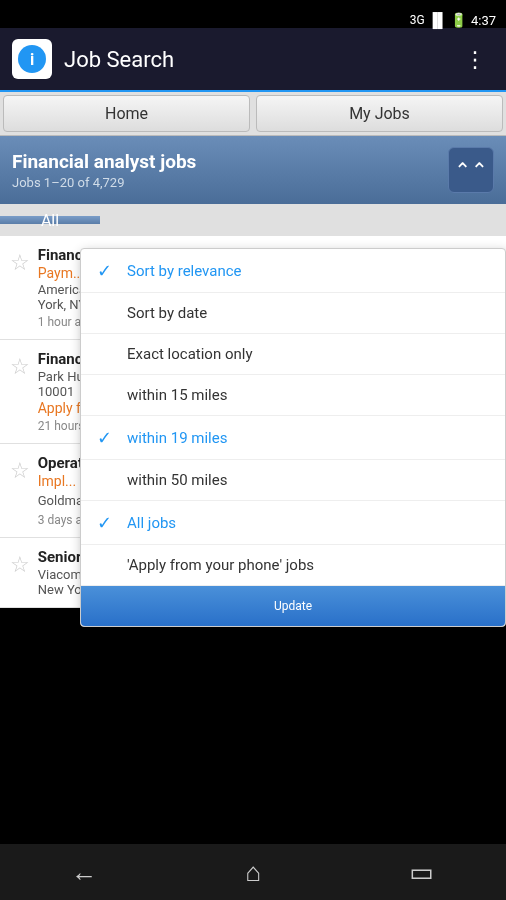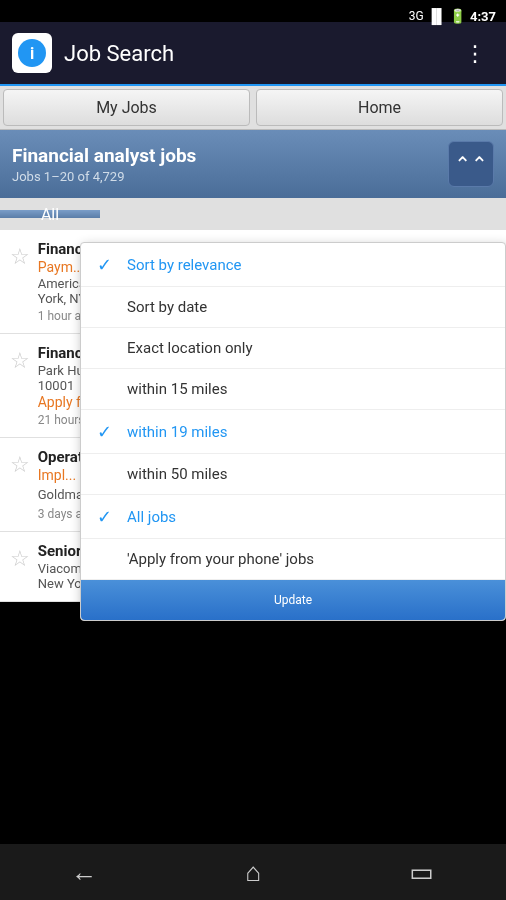--- a/index.html
+++ b/index.html
@@ -8,31 +8,31 @@
       height: 900px;
       background: #000;
       font-family: 'Roboto', Arial, sans-serif;
       overflow: hidden;
       position: relative;
     }
 
     
     .status-bar {
       background: #000;
-      height: 22px;
-      display: flex;
-      align-items: flex-start;
+      height: 28px;
+      display: flex;
+      align-items: flex-end;
       justify-content: flex-end;
-      padding: 8px 10px;
+      padding: 0 10px;
       gap: 4px;
     }
     .status-bar-text {
       color: #fff;
       font-size: 13px;
-      font-weight: bold;
+      font-weight: normal;
     }
     .status-icons {
       display: flex;
       align-items: center;
       gap: 3px;
     }
 
     
     .app-header {
       background: #1a1a2e;
@@ -316,24 +316,24 @@
     <div class="app-logo-inner">
       <span>i</span>
     </div>
   </div>
   <span class="app-title">Job Search</span>
   <div class="overflow-menu">⋮</div>
 </div>
 
 <div class="nav-tabs">
   <div class="nav-tab">
+    <span>Home</span>
+  </div>
+  <div class="nav-tab">
     <span>My Jobs</span>
-  </div>
-  <div class="nav-tab">
-    <span>Home</span>
   </div>
 </div>
 
 <div class="search-header">
   <div class="search-header-text">
     <div class="search-header-title">Financial analyst jobs</div>
     <div class="search-header-subtitle">Jobs 1–20 of 4,729</div>
   </div>
   <div class="collapse-btn">
     <span class="collapse-icon">⌃⌃</span>

